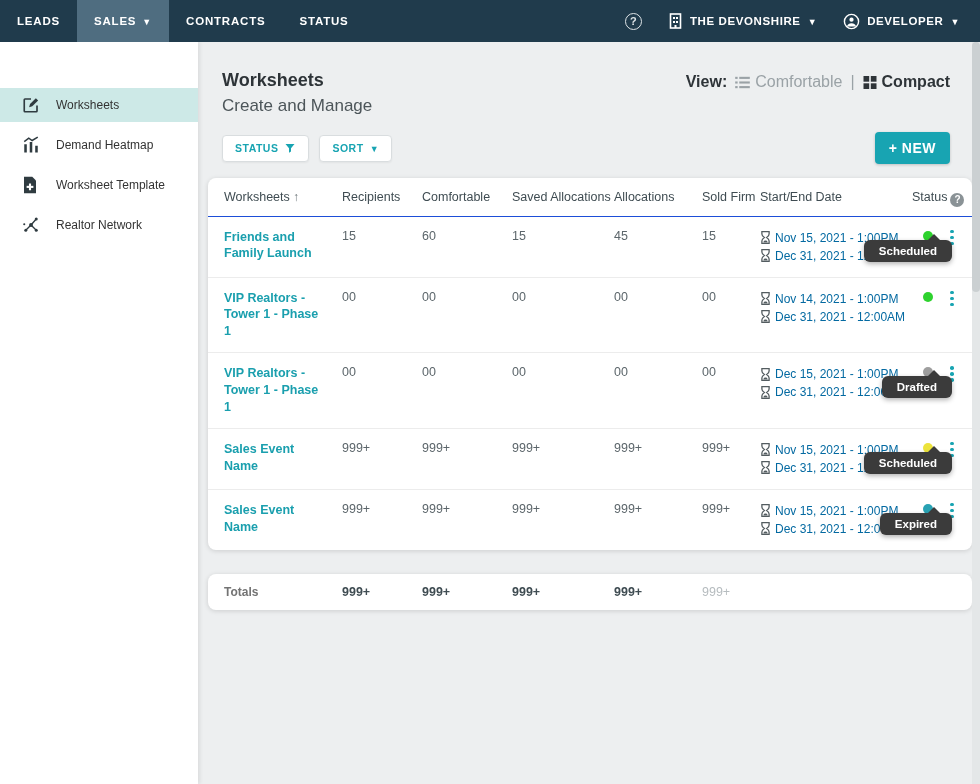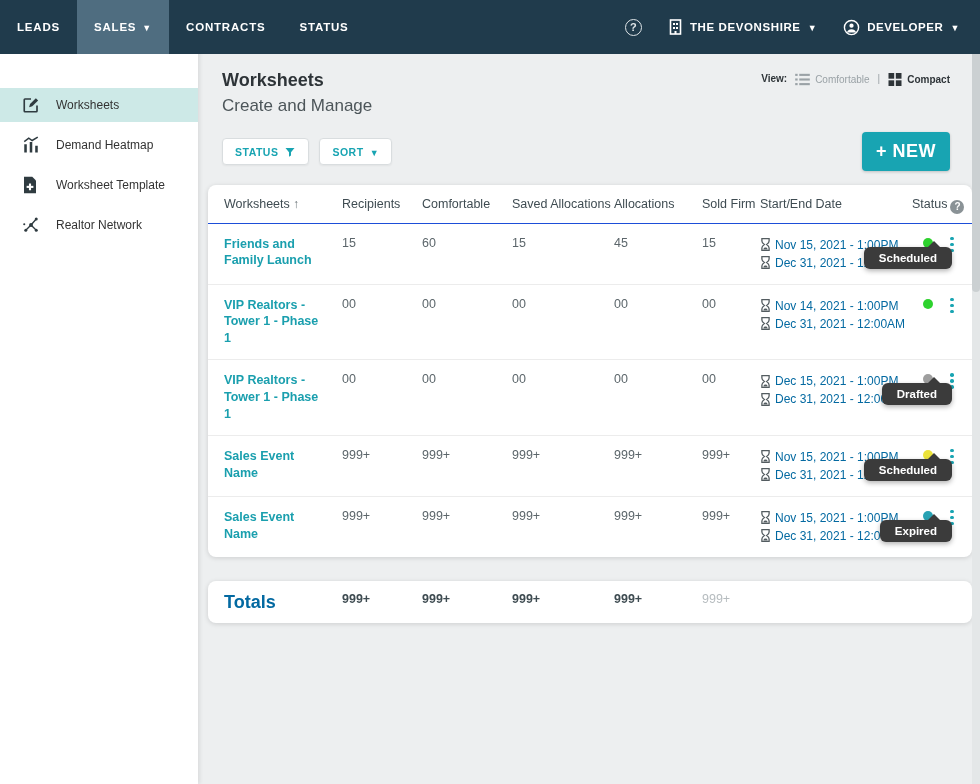--- a/index.html
+++ b/index.html
@@ -1,20 +1,20 @@
 <!DOCTYPE html>
 <html><head>
 <meta charset="utf-8">
 <style>
   * { margin:0; padding:0; box-sizing:border-box; }
   html,body { width:980px; height:784px; overflow:hidden; background:#edeff0;
     font-family:"Liberation Sans", sans-serif; }
 
   
-  .navbar { position:fixed; top:0; left:0; width:980px; height:54px; background:#203b4c;
+  .navbar { position:fixed; top:0; left:0; width:980px; height:42px; background:#203b4c;
     display:flex; align-items:stretch; justify-content:space-between; z-index:50; }
   .nav-left { display:flex; align-items:stretch; }
   .nav-item { display:flex; align-items:center; gap:6px; padding:0 17px; color:#fff;
     font-size:11.5px; font-weight:bold; letter-spacing:.8px; cursor:pointer; }
   .nav-item.active { background:#4f6d80; }
   .caret { font-size:9px; color:#fff; transform:translateY(1px); }
   .nav-right { display:flex; align-items:center; gap:26px; padding-right:20px; }
   .help-circle { width:17px; height:17px; border:1.5px solid #dfe5e8; border-radius:50%;
     color:#dfe5e8; font-size:11px; font-weight:bold; display:flex; align-items:center;
     justify-content:center; cursor:pointer; }
@@ -29,36 +29,36 @@
     margin-bottom:6px; font-size:12px; color:#333; cursor:pointer; }
   .side-item.active { background:#cde9e7; }
   .side-item .sicon { width:18px; height:18px; display:flex; align-items:center; }
 
   
   .main { position:fixed; top:42px; left:198px; width:782px; height:742px; padding:0 14px 0 6px; }
   .page-head { display:flex; justify-content:space-between; align-items:flex-start;
     padding:28px 16px 0 18px; }
   .page-title { font-size:18px; font-weight:bold; color:#2e3438; }
   .page-sub { font-size:17px; color:#4c5559; margin-top:5px; }
-  .view-toggle { display:flex; align-items:flex-start; gap:8px; font-size:10px; margin-top:3px; }
+  .view-toggle { display:flex; align-items:flex-end; gap:8px; font-size:16px; margin-top:3px; }
   .view-label { font-weight:bold; color:#2e3438; }
   .view-opt { display:flex; align-items:center; gap:5px; cursor:pointer; }
   .view-opt.inactive { color:#9aa2a6; }
   .view-opt.active { color:#2e3438; font-weight:bold; }
   .view-sep { color:#9aa2a6; }
 
   .toolbar { display:flex; justify-content:space-between; align-items:center;
     padding:16px 16px 0 18px; }
   .pill-btn { background:#fff; border:1px solid #d9dddf; border-radius:4px; height:27px;
     padding:0 12px; display:flex; align-items:center; gap:6px; color:#18a4b2;
     font-size:10.5px; font-weight:bold; letter-spacing:.5px; cursor:pointer;
     box-shadow:0 1px 2px rgba(0,0,0,.05); }
   .btn-row { display:flex; gap:10px; }
-  .new-btn { background:#18a4b2; color:#fff; border:none; border-radius:4px; height:39px;
-    padding:0 14px; font-size:18px; font-weight:bold; letter-spacing:.5px; cursor:pointer;
+  .new-btn { background:#18a4b2; color:#fff; border:none; border-radius:4px; height:32px;
+    padding:0 14px; font-size:14px; font-weight:bold; letter-spacing:.5px; cursor:pointer;
     box-shadow:0 1px 3px rgba(0,0,0,.2); }
 
   
   .card { background:#fff; border-radius:8px; box-shadow:0 1px 5px rgba(0,0,0,.14);
     margin:14px 0 0 4px; width:764px; }
   .grid { display:grid; grid-template-columns:118px 80px 90px 102px 88px 58px 152px 36px auto;
     align-items:start; padding:0 16px; }
   .thead { border-bottom:1px solid #1d4ed8; }
   .th { font-size:12.5px; color:#3f4c52; padding:12px 4px 9px 0; white-space:nowrap; }
   .th .sort-arrow { color:#6b7478; font-size:12px; }
@@ -81,21 +81,21 @@
   .tooltip { position:absolute; top:23px; right:-4px; background:#3b3b3b; color:#fff;
     font-size:11.5px; font-weight:bold; padding:5px 15px; border-radius:6px;
     white-space:nowrap; z-index:6; box-shadow:0 2px 5px rgba(0,0,0,.3); }
   .tooltip::before { content:""; position:absolute; top:-6px; right:12px; border-left:6px solid transparent;
     border-right:6px solid transparent; border-bottom:6px solid #3b3b3b; }
 
   
   .totals-card { background:#fff; border-radius:8px; box-shadow:0 1px 5px rgba(0,0,0,.14);
     margin:24px 0 0 4px; width:764px; }
   .totals-card .cell { min-height:36px; padding:11px 4px 10px 0; }
-  .totals-label { font-weight:bold; color:#0369a1; font-size:18px; }
+  .totals-label { font-weight:bold; color:#737373; font-size:12px; }
   .tot-val { font-weight:bold; color:#3f4c52; }
   .tot-val.muted { color:#b6bcbf; font-weight:normal; }
 
   
   .scroll-track { position:fixed; right:0; top:42px; width:8px; height:742px; background:#e4e7e8; }
   .scroll-thumb { position:absolute; top:0; right:0; width:8px; height:250px; background:#cbd0d2;
     border-radius:4px; cursor:pointer; }
 
   svg { display:block; }
 </style>

